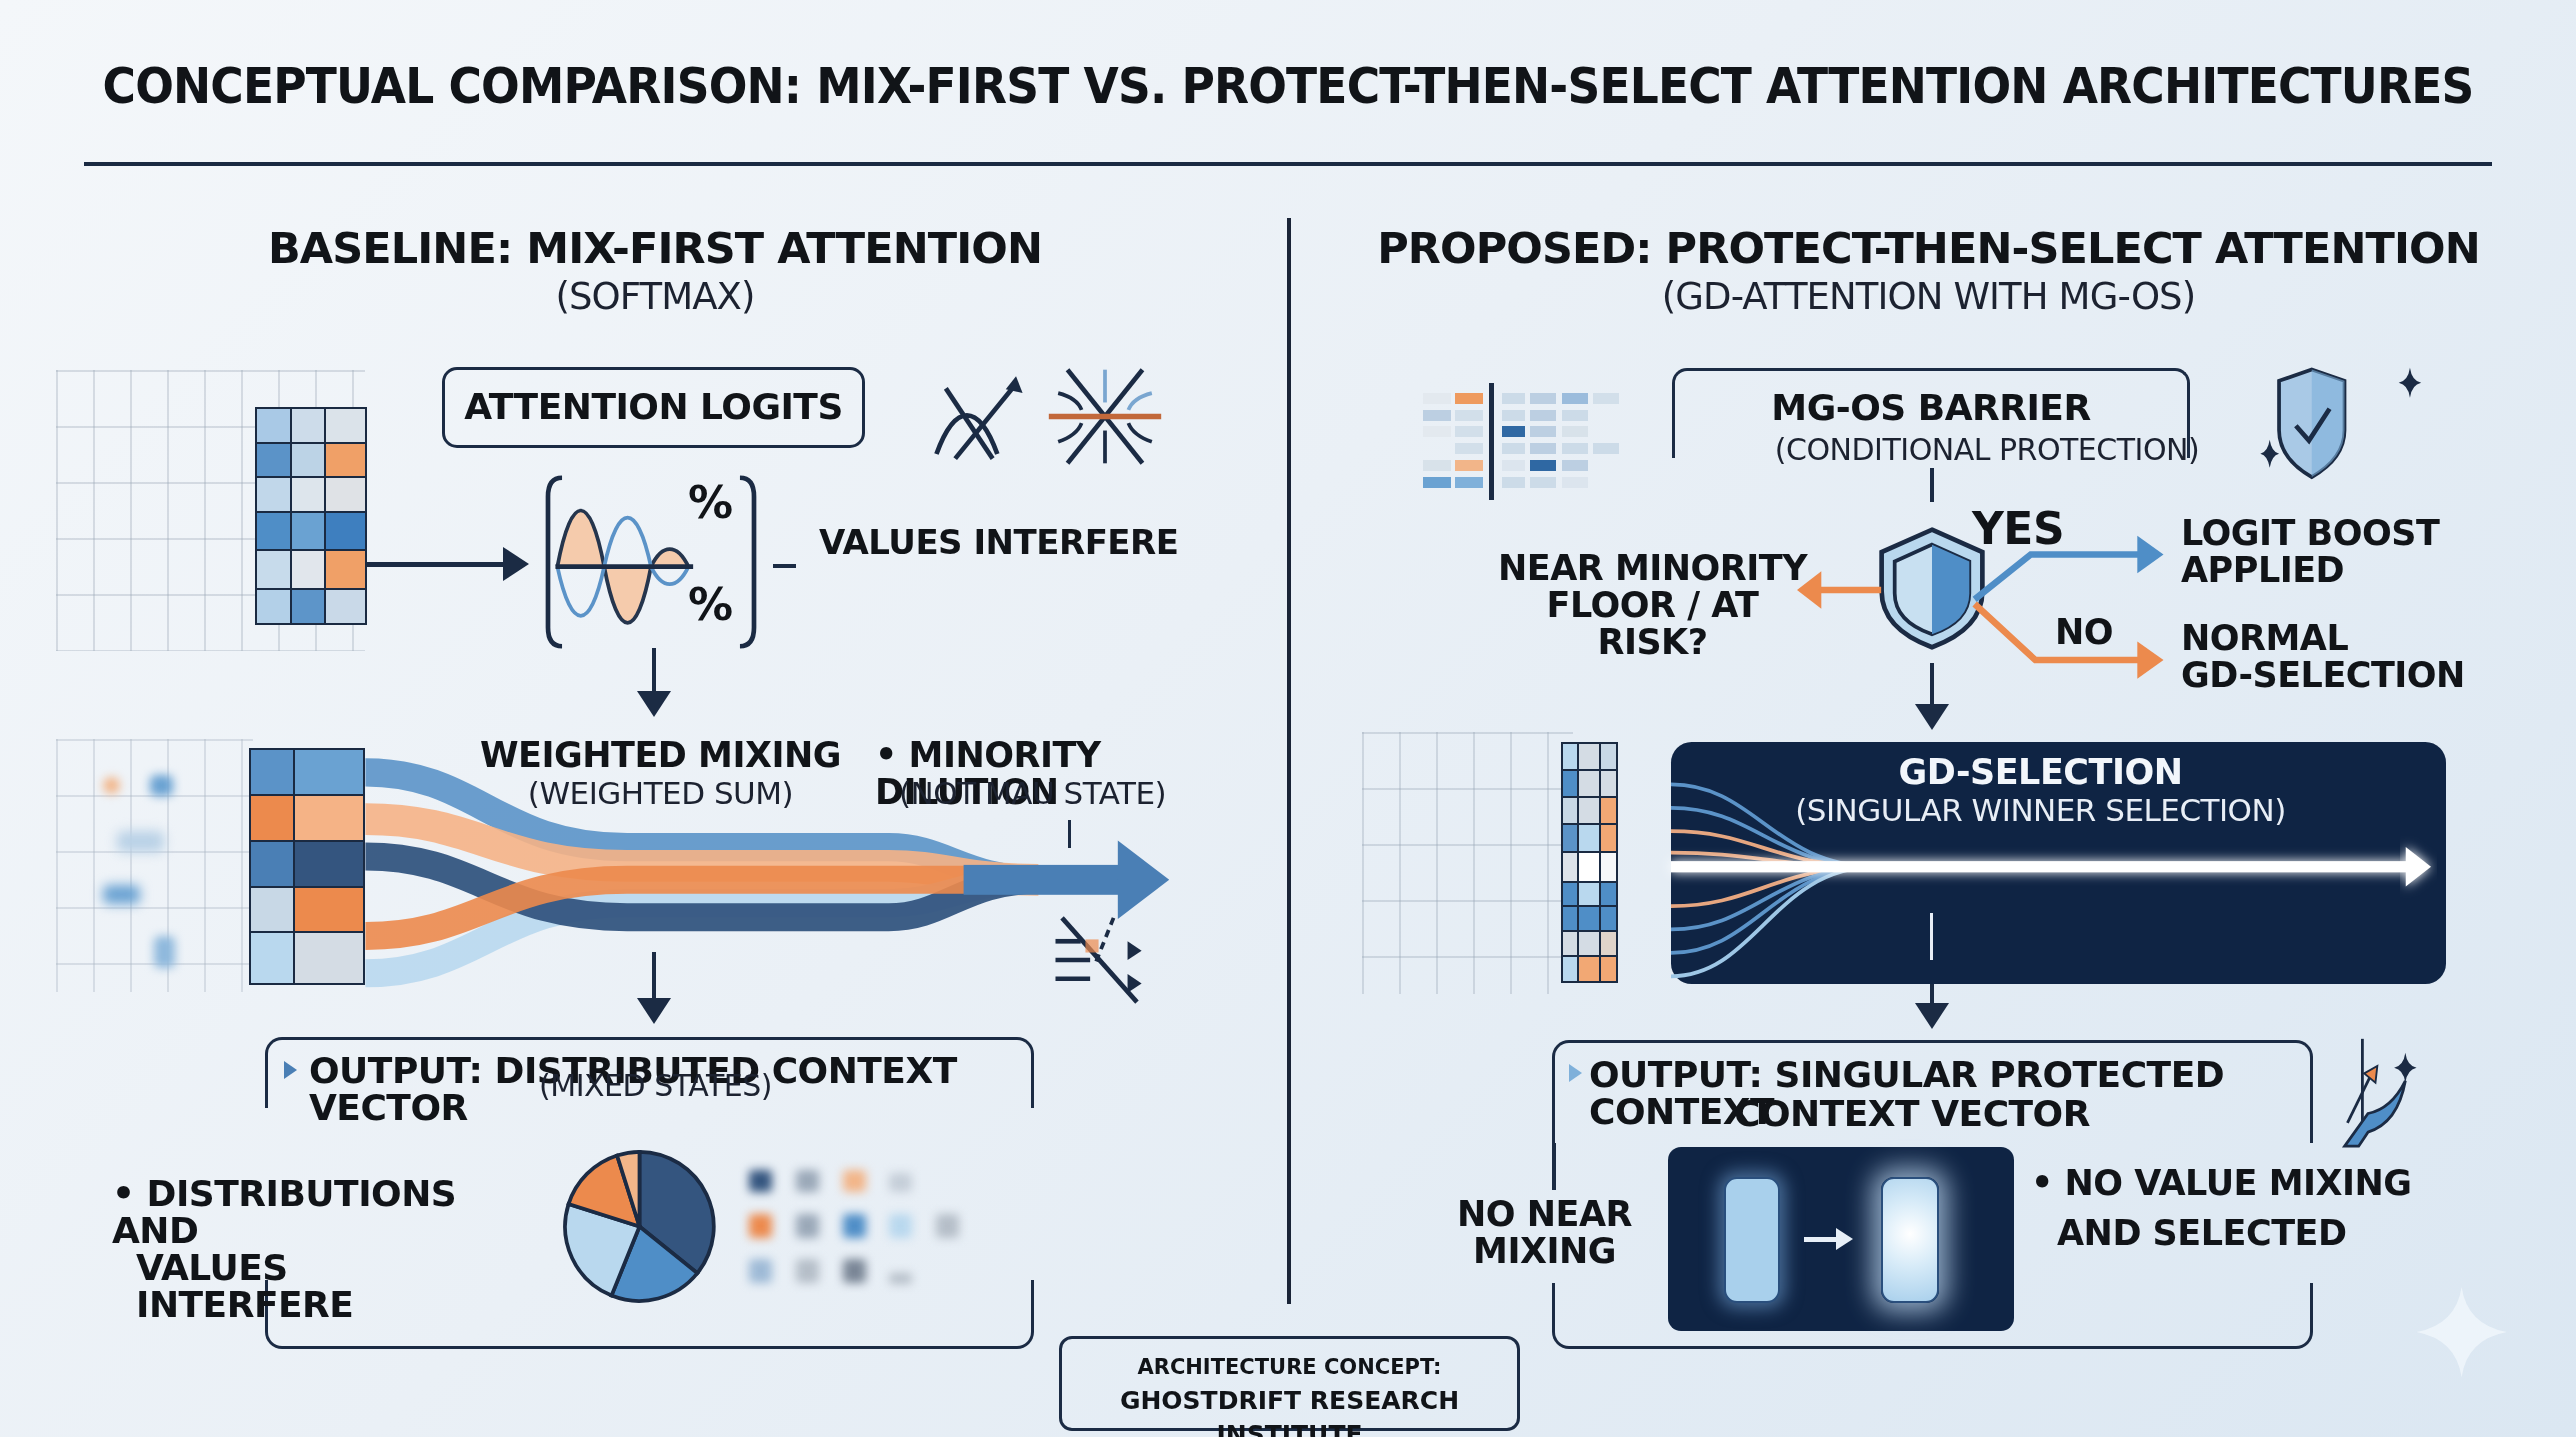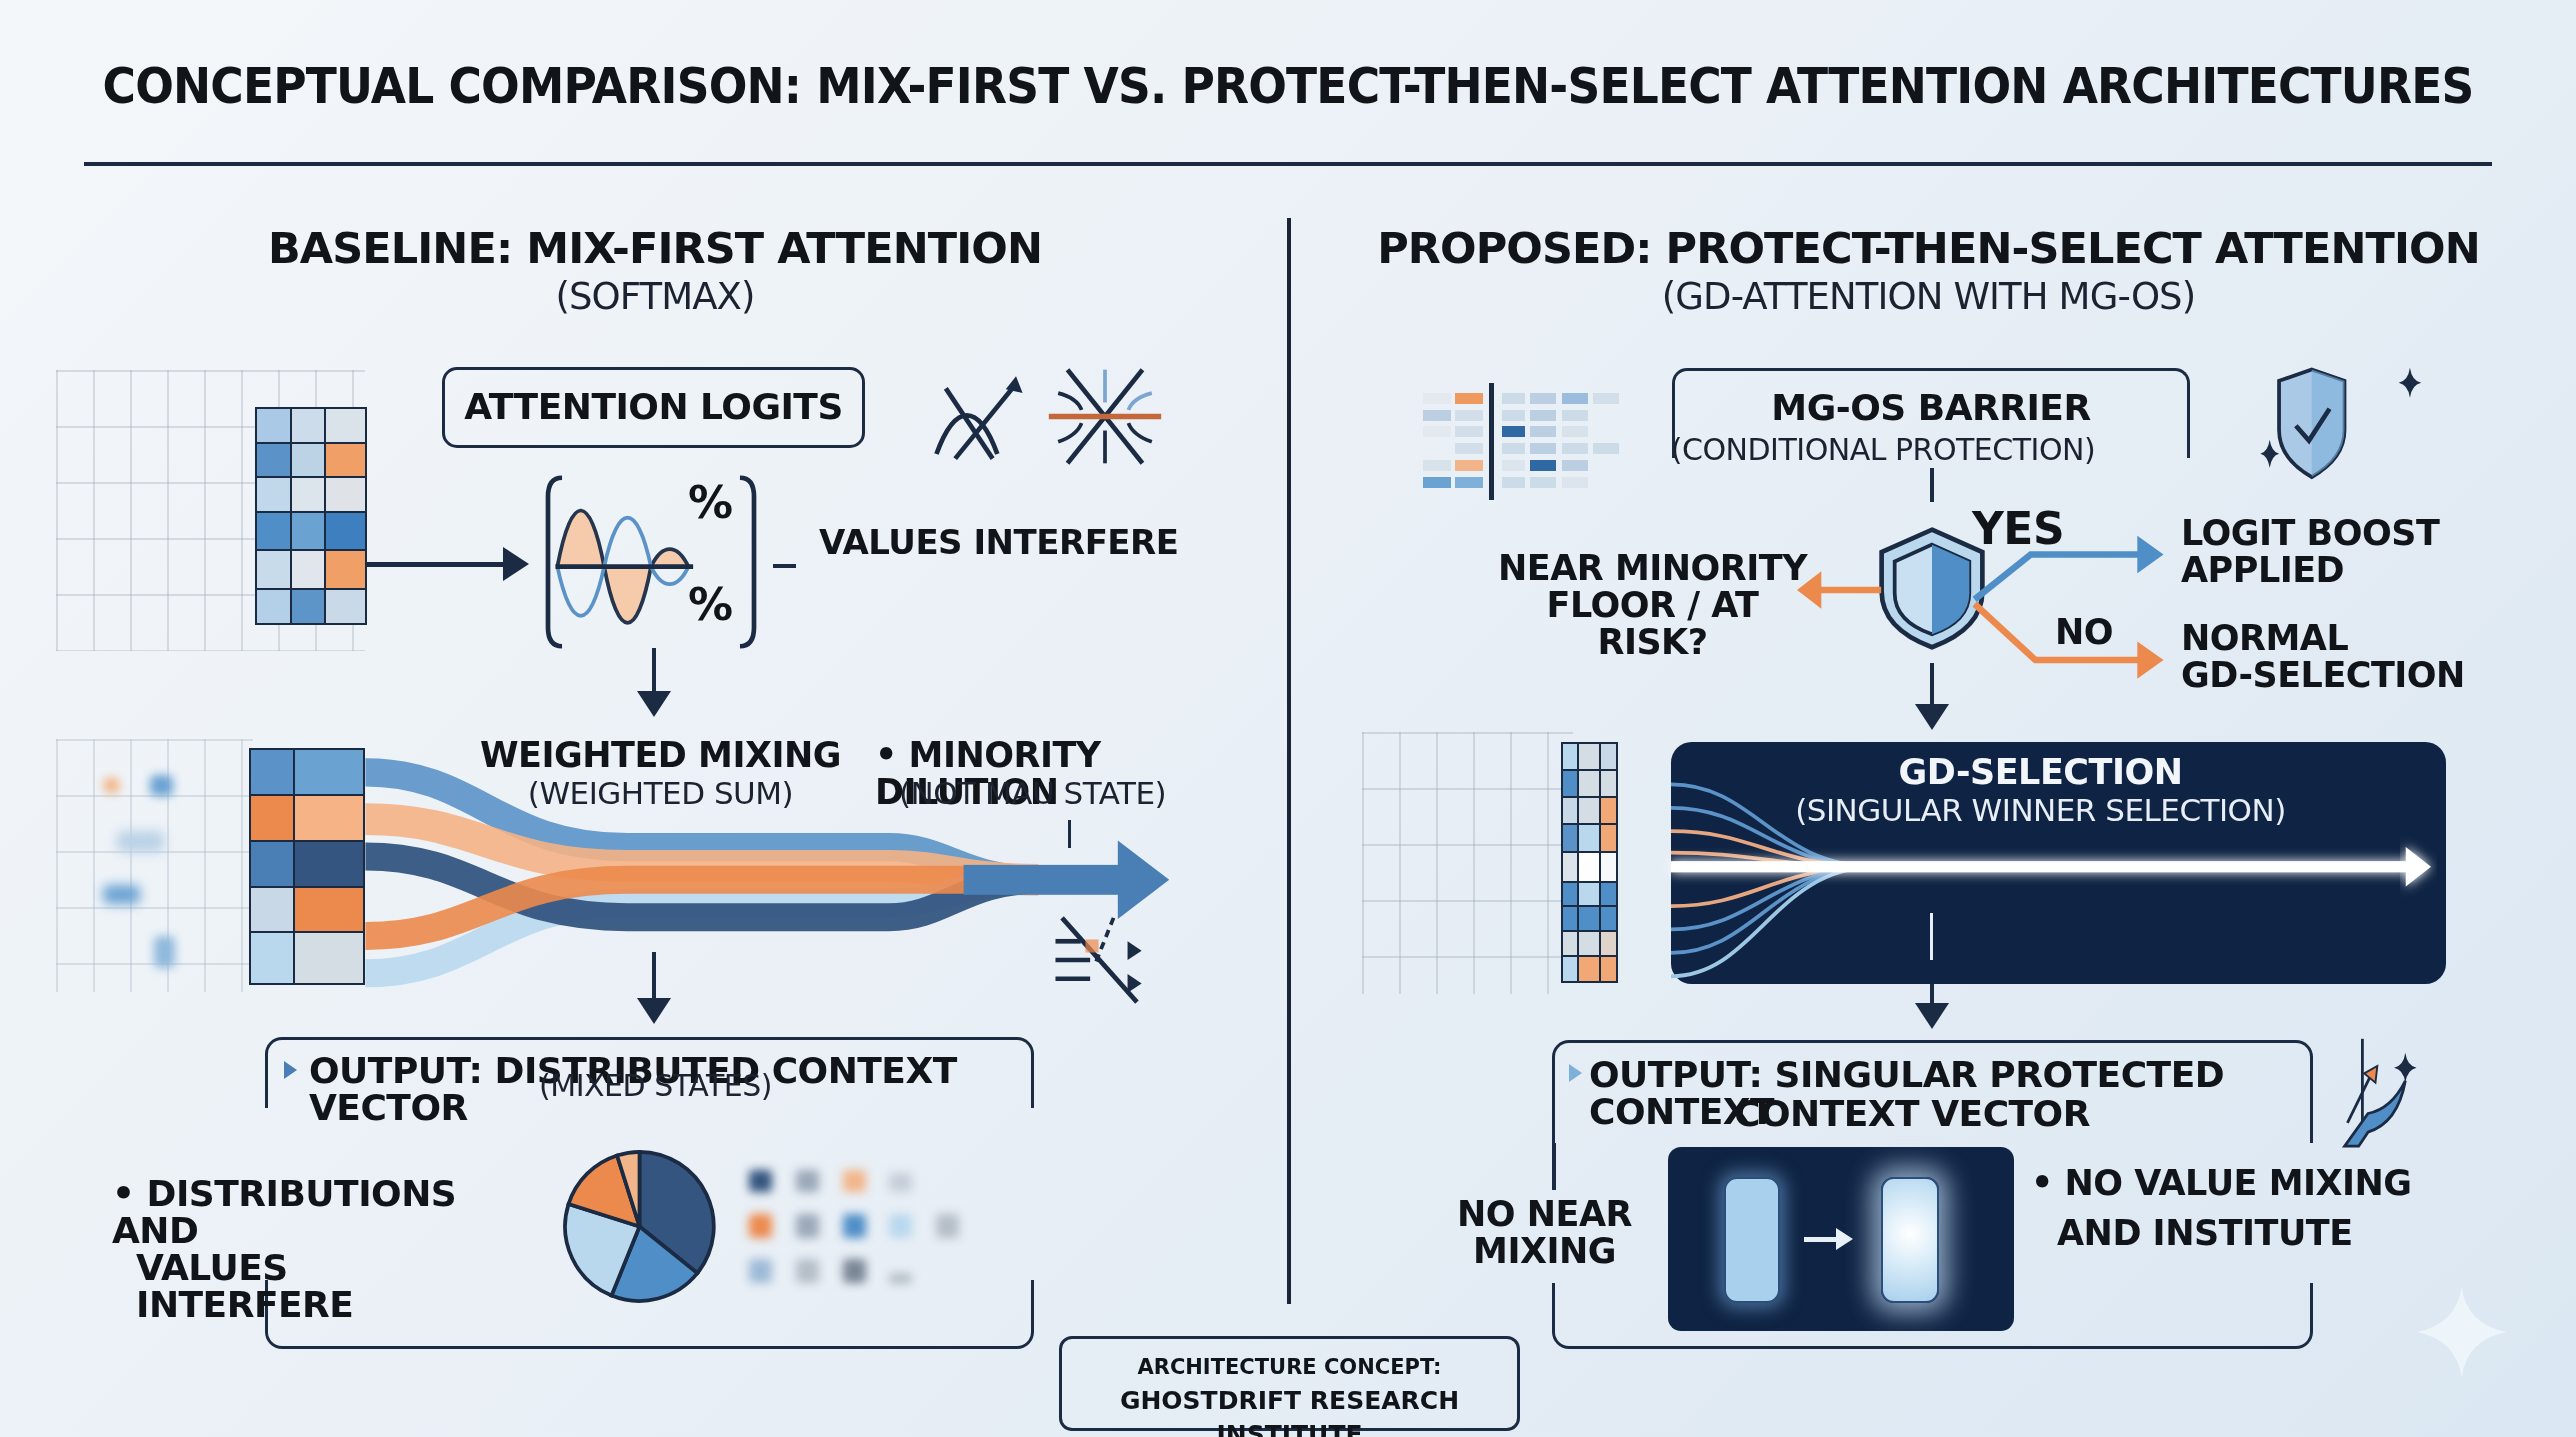--- a/index.html
+++ b/index.html
@@ -240,21 +240,21 @@
   <div class="abs" style="left:0;top:89px;width:28px;height:11.2px;background:#6aa2d2;"></div>
   <div class="abs" style="left:32px;top:89px;width:28px;height:11.2px;background:#7fb0da;"></div>
   <div class="abs" style="left:79px;top:89px;width:22.5px;height:11.2px;background:#ccdbe8;"></div>
   <div class="abs" style="left:107px;top:89px;width:26px;height:11.2px;background:#ccdbe8;"></div>
   <div class="abs" style="left:139px;top:89px;width:26px;height:11.2px;background:#dce5ee;"></div>
   <div class="abs" style="left:66px;top:-4.7px;width:4.7px;height:117px;background:#1b2b44;"></div>
 </div>
 
 <div class="abs" style="left:1672px; top:368px; width:518px; height:90px; border:3.7px solid #1b2b44; border-bottom:none; border-radius:15px 15px 0 0;"></div>
 <div class="abs lbl center" style="left:1672px; top:389px; width:518px; font-size:36px;">MG-OS BARRIER</div>
-<div class="abs sub center" style="left:1624px; top:432px; width:518px;">(CONDITIONAL PROTECTION)</div>
+<div class="abs sub center" style="left:1728px; top:432px; width:518px;">(CONDITIONAL PROTECTION)</div>
 
 <svg style="left:2251px; top:360px;" width="187" height="122" viewBox="0 0 200 130">
   <path d="M65 10 L100 22 L100 75 Q100 105 65 125 Q30 105 30 75 L30 22 Z" fill="#a9c9e6" stroke="#1b2b44" stroke-width="4"></path>
   <path d="M65 10 L100 22 L100 75 Q100 105 65 125 Z" fill="#7fb0da" opacity="0.6"></path>
   <polyline points="48,70 62,86 84,52" fill="none" stroke="#1b2b44" stroke-width="5"></polyline>
   <path d="M170 8 Q172 22 182 24 Q172 26 170 40 Q168 26 158 24 Q168 22 170 8 Z" fill="#1b2b44"></path>
   <path d="M20 85 Q22 98 30 100 Q22 102 20 115 Q18 102 10 100 Q18 98 20 85 Z" fill="#1b2b44"></path>
 </svg>
 
 <div class="abs" style="left:1930px; top:468px; width:3.7px; height:34px; background:#1b2b44;"></div>
@@ -375,21 +375,21 @@
 
 <div class="abs" style="left:1668px; top:1147px; width:346px; height:184px; background:#0f2444; border-radius:13px;">
   <div class="abs" style="left:56px;top:30px;width:56px;height:126px;border-radius:13px;background:#a9d0ec;border:2.8px solid #2a4f7d;box-shadow:0 0 17px 5.6px rgba(120,170,220,0.55);"></div>
   <div class="abs" style="left:136px;top:90px;width:36px;height:4.7px;background:#e8f0f8;"></div>
   <div class="abs" style="left:168px;top:81px;width:0;height:0;border-top:11.2px solid transparent;border-bottom:11.2px solid transparent;border-left:17px solid #e8f0f8;"></div>
   <div class="abs" style="left:213px;top:30px;width:58px;height:126px;border-radius:13px;background:radial-gradient(circle at 50% 45%, #ffffff 0%, #d7ebf8 45%, #a9d0ec 100%);border:2.8px solid #2a4f7d;box-shadow:0 0 26px 9.4px rgba(200,225,250,0.7);"></div>
 </div>
 
 <div class="abs lbl" style="left:2031px; top:1165px; width:412px; font-size:35px;">
   <div style="margin-bottom:13px;">• NO VALUE MIXING</div>
-  <div style="padding-left:26px;">AND INSTITUTE</div>
+  <div style="padding-left:26px;">AND SELECTED</div>
 </div>
 
 <div class="abs box center" style="left:1059px; top:1336px; width:461px; height:95px; border-radius:13px; padding-top:11.2px;">
   <div class="bold" style="font-size:21px; line-height:34px;">ARCHITECTURE CONCEPT:</div>
   <div class="bold" style="font-size:25px; line-height:34px;">GHOSTDRIFT RESEARCH INSTITUTE</div>
 </div>
 
 <svg style="left:2424px; top:1287px;" width="94" height="94" viewBox="0 0 100 100">
   <path d="M40 0 Q46 40 88 48 Q46 56 40 96 Q34 56 -8 48 Q34 40 40 0 Z" fill="#eef5fb" opacity="0.9"></path>
 </svg>

